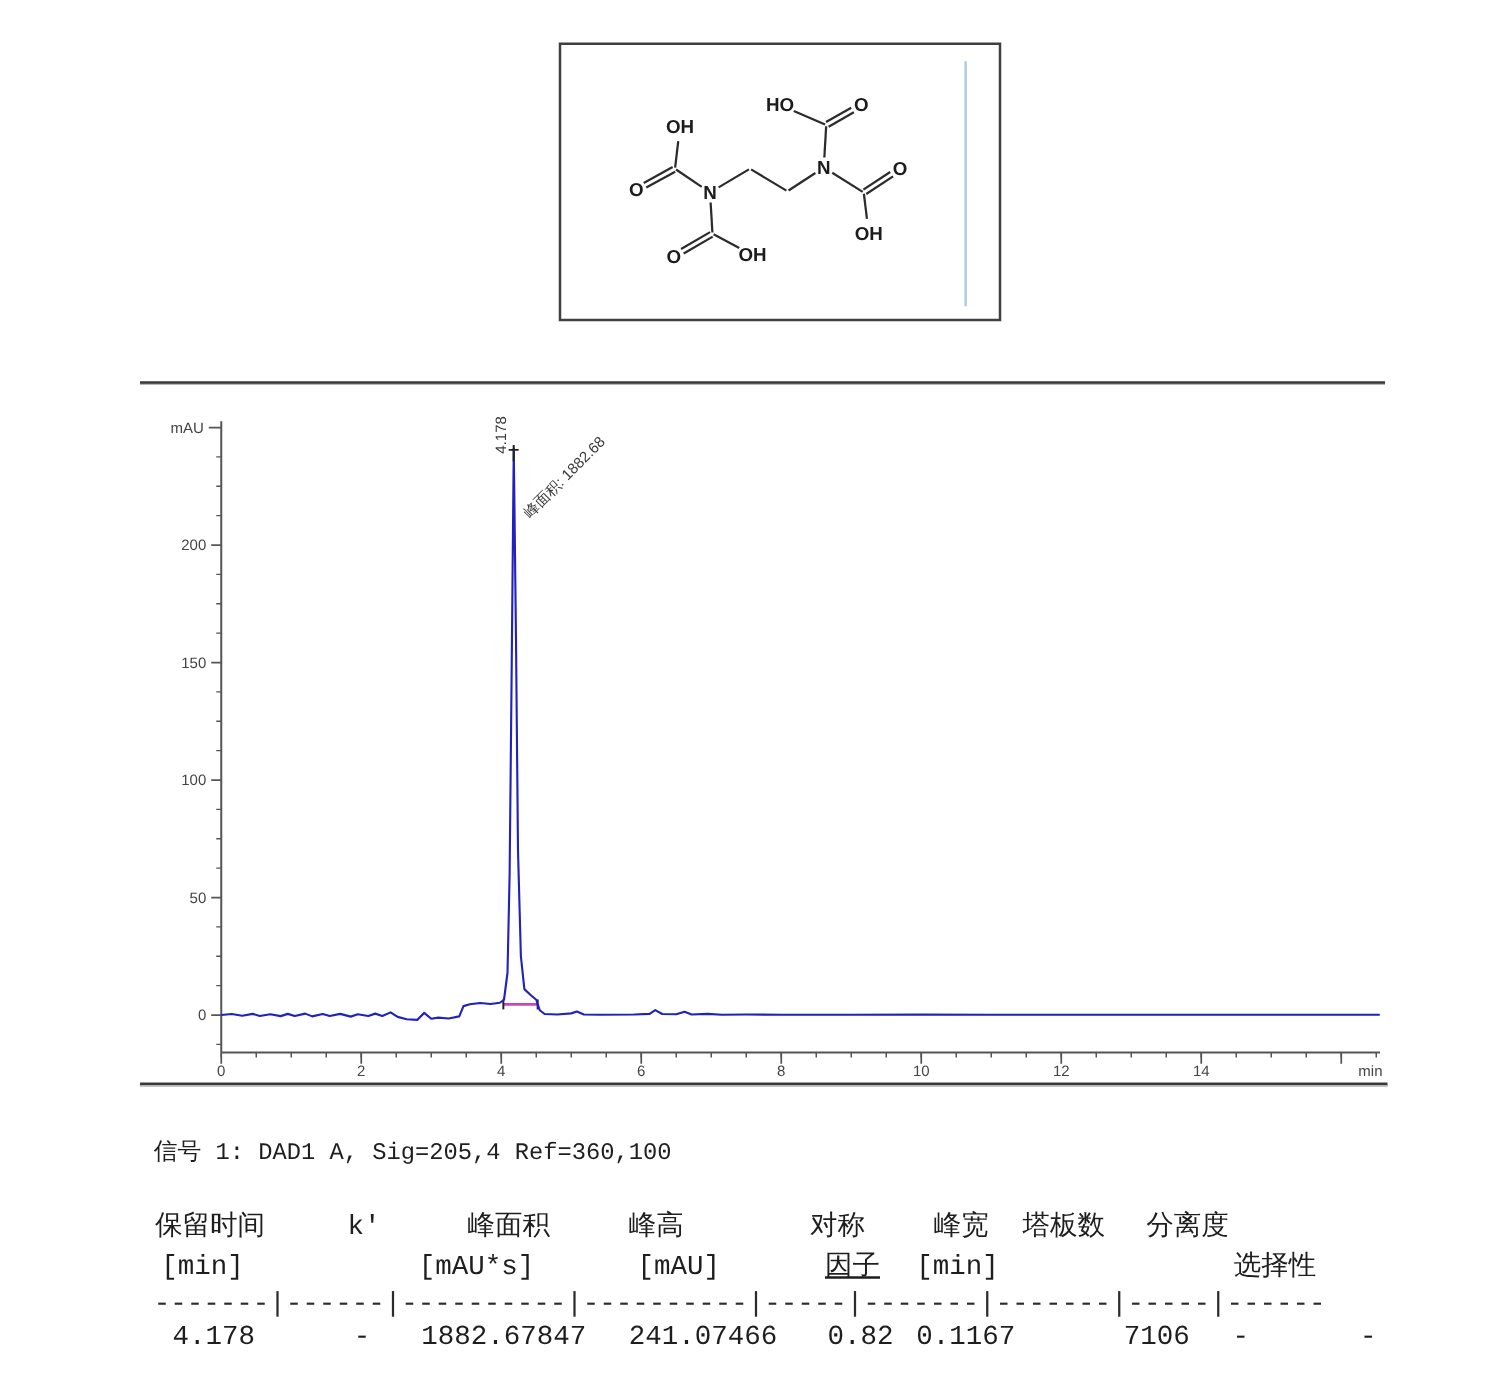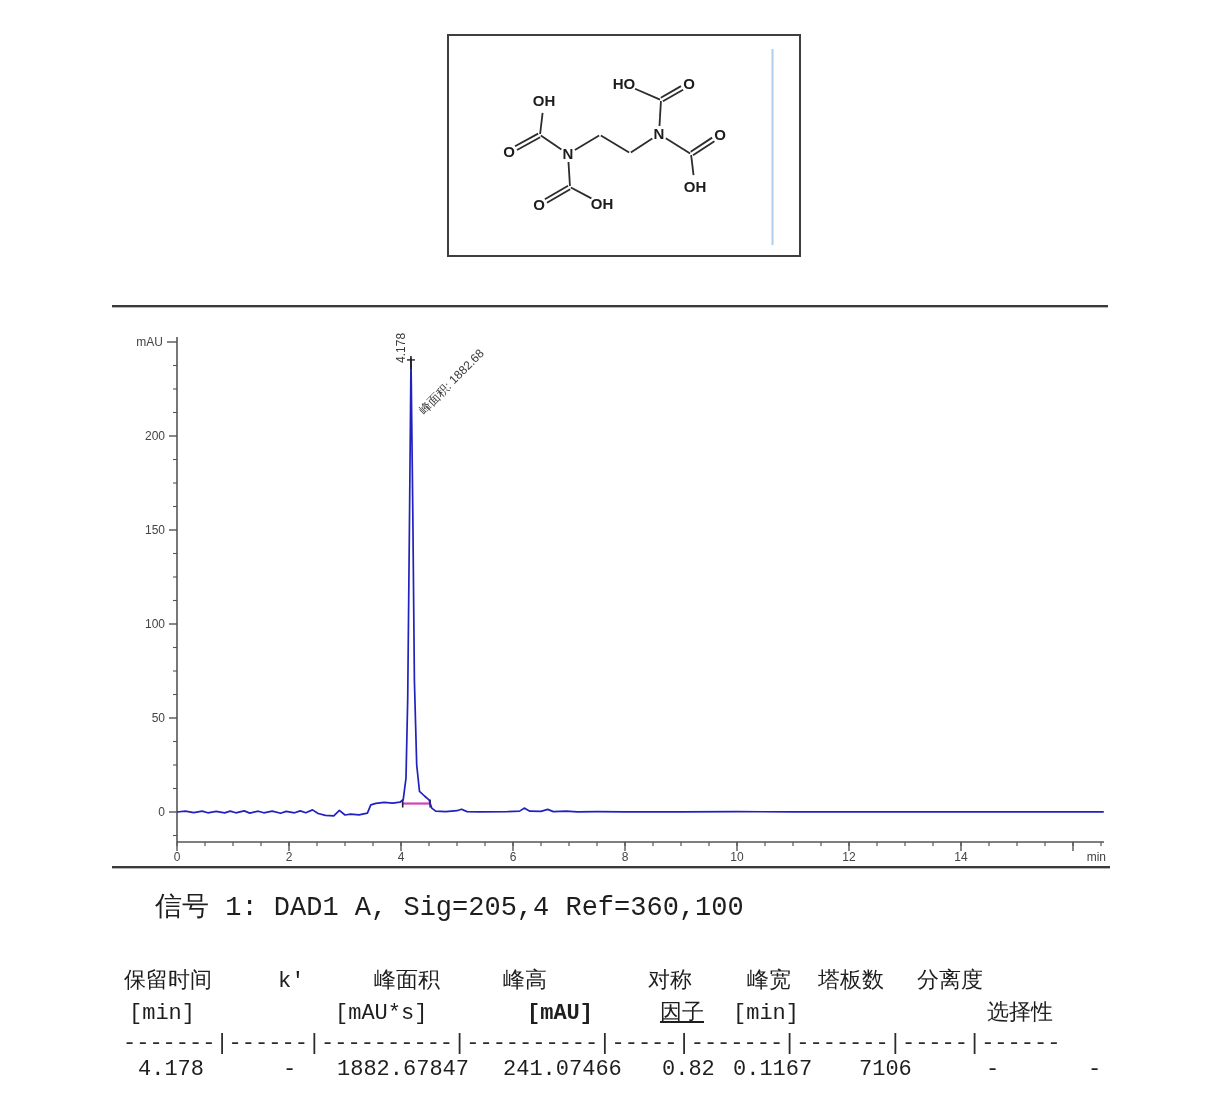--- a/index.html
+++ b/index.html
@@ -8,21 +8,21 @@
   .mol-box{position:absolute;left:447px;top:34px;width:354px;height:223px;
            box-sizing:border-box;border:2px solid #3f3f3f;background:#fff;}
   .mol-box svg{position:absolute;left:0;top:0;}
   .sep{position:absolute;height:2px;background:#3a3a3a;border-bottom:1px solid #b5b5b5;}
   .sep-top{left:112px;top:305px;width:996px;}
   .sep-bottom{left:112px;top:866px;width:998px;}
   .chart-title{position:absolute;left:180px;top:307px;font-size:13.5px;letter-spacing:.3px;
                color:#3a3acf;white-space:nowrap;}
   .chart-svg{position:absolute;left:110px;top:300px;}
   .mono{font-family:"Liberation Mono","DejaVu Sans Mono",monospace;}
-  .signal-line{position:absolute;left:123px;top:888px;font-size:27px;color:#1e1e1e;white-space:pre;margin-left:32px;}
+  .signal-line{position:absolute;left:123px;top:908px;font-size:19px;color:#1e1e1e;white-space:pre;}
   .rtable{position:absolute;left:123px;top:969px;width:1060px;height:125px;font-size:22px;color:#1e1e1e;}
   .rtable .cell{position:absolute;white-space:pre;line-height:26px;}
   .rtable .sep-row{position:absolute;left:0;top:62px;white-space:pre;color:#2b2b2b;}
 </style>
 </head>
 <body>
 
 <div class="page">
 
   <div class="mol-box">
@@ -165,28 +165,28 @@
       <span class="cell" style="left: 155px; top: 0px;">k'</span>
       <span class="cell" style="left: 226px; top: 0px; padding-left: 25px;">峰面积</span>
       <span class="cell" style="left: 380px; top: 0px;">峰高</span>
       <span class="cell" style="left: 525px; top: 0px;">对称</span>
       <span class="cell" style="left: 624px; top: 0px;">峰宽</span>
       <span class="cell" style="left: 695px; top: 0px;">塔板数</span>
       <span class="cell" style="left: 794px; top: 0px;">分离度</span>
       <span class="cell" style="left: 864px; top: 0px; margin-top: 32px;">选择性</span>
       <span class="cell" style="left: 6px; top: 32px;">[min]</span>
       <span class="cell" style="left: 212px; top: 32px;">[mAU*s]</span>
-      <span class="cell" style="left: 404px; top: 32px; font-weight: bold;">[mAU]</span>
+      <span class="cell" style="left: 387px; top: 32px;">[mAU]</span>
       <span class="cell" style="left: 537px; top: 32px; text-decoration: underline;">因子</span>
       <span class="cell" style="left: 610px; top: 32px;">[min]</span>
       <div class="sep-row">-------|------|----------|----------|-----|-------|-------|-----|------</div>
       <span class="cell" style="left: 15px; top: 88px;">4.178</span>
       <span class="cell" style="left: 160px; top: 88px;">-</span>
       <span class="cell" style="left: 214px; top: 88px;">1882.67847</span>
       <span class="cell" style="left: 380px; top: 88px;">241.07466</span>
       <span class="cell" style="left: 539px; top: 88px;">0.82</span>
       <span class="cell" style="left: 610px; top: 88px;">0.1167</span>
-      <span class="cell" style="left: 736px; top: 88px;">7106</span>
+      <span class="cell" style="left: 776px; top: 88px;">7106</span>
       <span class="cell" style="left: 863px; top: 88px;">-</span>
       <span class="cell" style="left: 965px; top: 88px;">-</span>
     </div>
 
 </div>
 
 </body></html>

